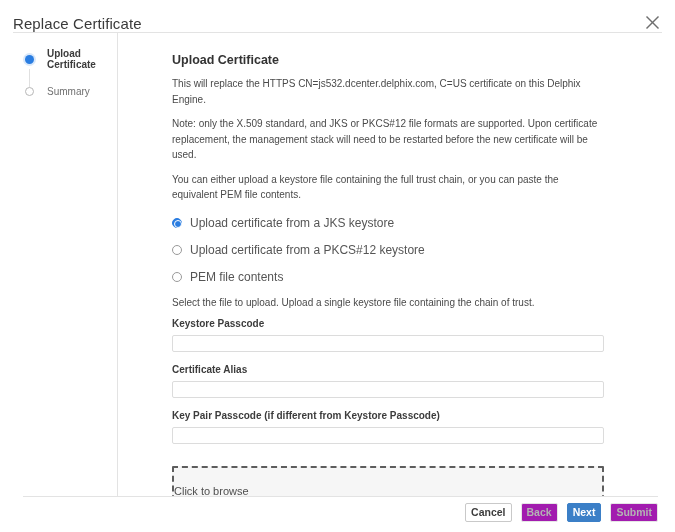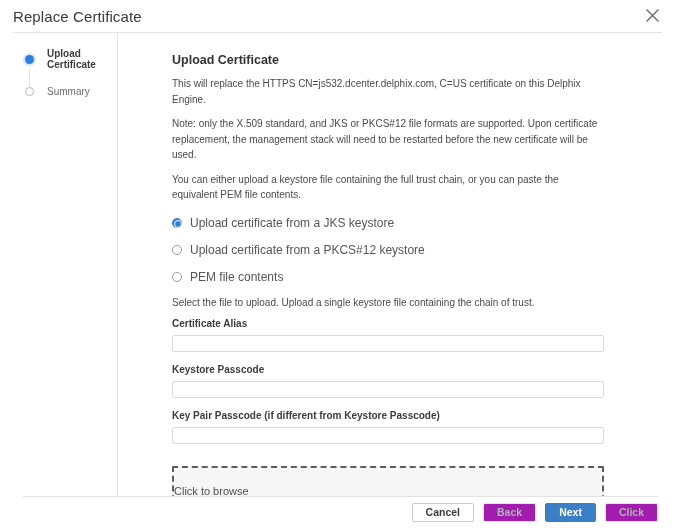--- a/index.html
+++ b/index.html
@@ -16,21 +16,21 @@
     display: flex;
     flex-direction: column;
     overflow: hidden;
   }
 
   
   .header {
     height: 32px;
     flex: 0 0 auto;
     display: flex;
-    align-items: center;
+    align-items: flex-end;
     justify-content: space-between;
     padding: 0 13px;
   }
   .dialog-title {
     font-size: 15px;
     color: #3a3a3a;
     letter-spacing: 0.1px;
   }
   .close-btn {
     width: 20px; height: 20px;
@@ -200,21 +200,21 @@
   .footer {
     flex: 0 0 35px;
     display: flex;
     align-items: center;
     justify-content: flex-end;
     gap: 9px;
     padding: 0 17px 4px 0;
   }
   .btn {
     height: 19px;
-    padding: 0 13px;
+    padding: 0 5px;
     border-radius: 2px;
     font-family: "Liberation Sans", sans-serif;
     font-size: 10.5px;
     font-weight: bold;
     display: inline-flex;
     align-items: center;
     justify-content: center;
     cursor: pointer;
     line-height: 1;
   }
@@ -282,25 +282,25 @@
         </div>
         <div class="radio-row">
           <span class="radio-circle"></span>
           <span class="radio-label">PEM file contents</span>
         </div>
       </div>
 
       <div class="select-file-text">Select the file to upload. Upload a single keystore file containing the chain of trust.</div>
 
       <div class="field-group">
+        <label class="field-label">Keystore Passcode</label>
+        <input class="text-input" type="text" value="" style="">
+      </div>
+      <div class="field-group">
         <label class="field-label">Certificate Alias</label>
-        <input class="text-input" type="text" value="" style="">
-      </div>
-      <div class="field-group">
-        <label class="field-label">Keystore Passcode</label>
         <input class="text-input" type="text" value="" style="">
       </div>
       <div class="field-group">
         <label class="field-label">Key Pair Passcode (if different from Keystore Passcode)</label>
         <input class="text-input" type="text" value="" style="">
       </div>
 
       <div class="dropzone">
         <div class="dz-line">Click to browse</div>
         <div class="dz-line">– OR –</div>
@@ -308,16 +308,16 @@
       </div>
 
     </div>
   </div>
 
   <div class="footer-rule"></div>
   <div class="footer">
     <button class="btn btn-default">Cancel</button>
     <button class="btn btn-disabled">Back</button>
     <button class="btn btn-primary">Next</button>
-    <button class="btn btn-disabled">Click</button>
+    <button class="btn btn-disabled">Submit</button>
   </div>
 
 </div>
 
 </body></html>

